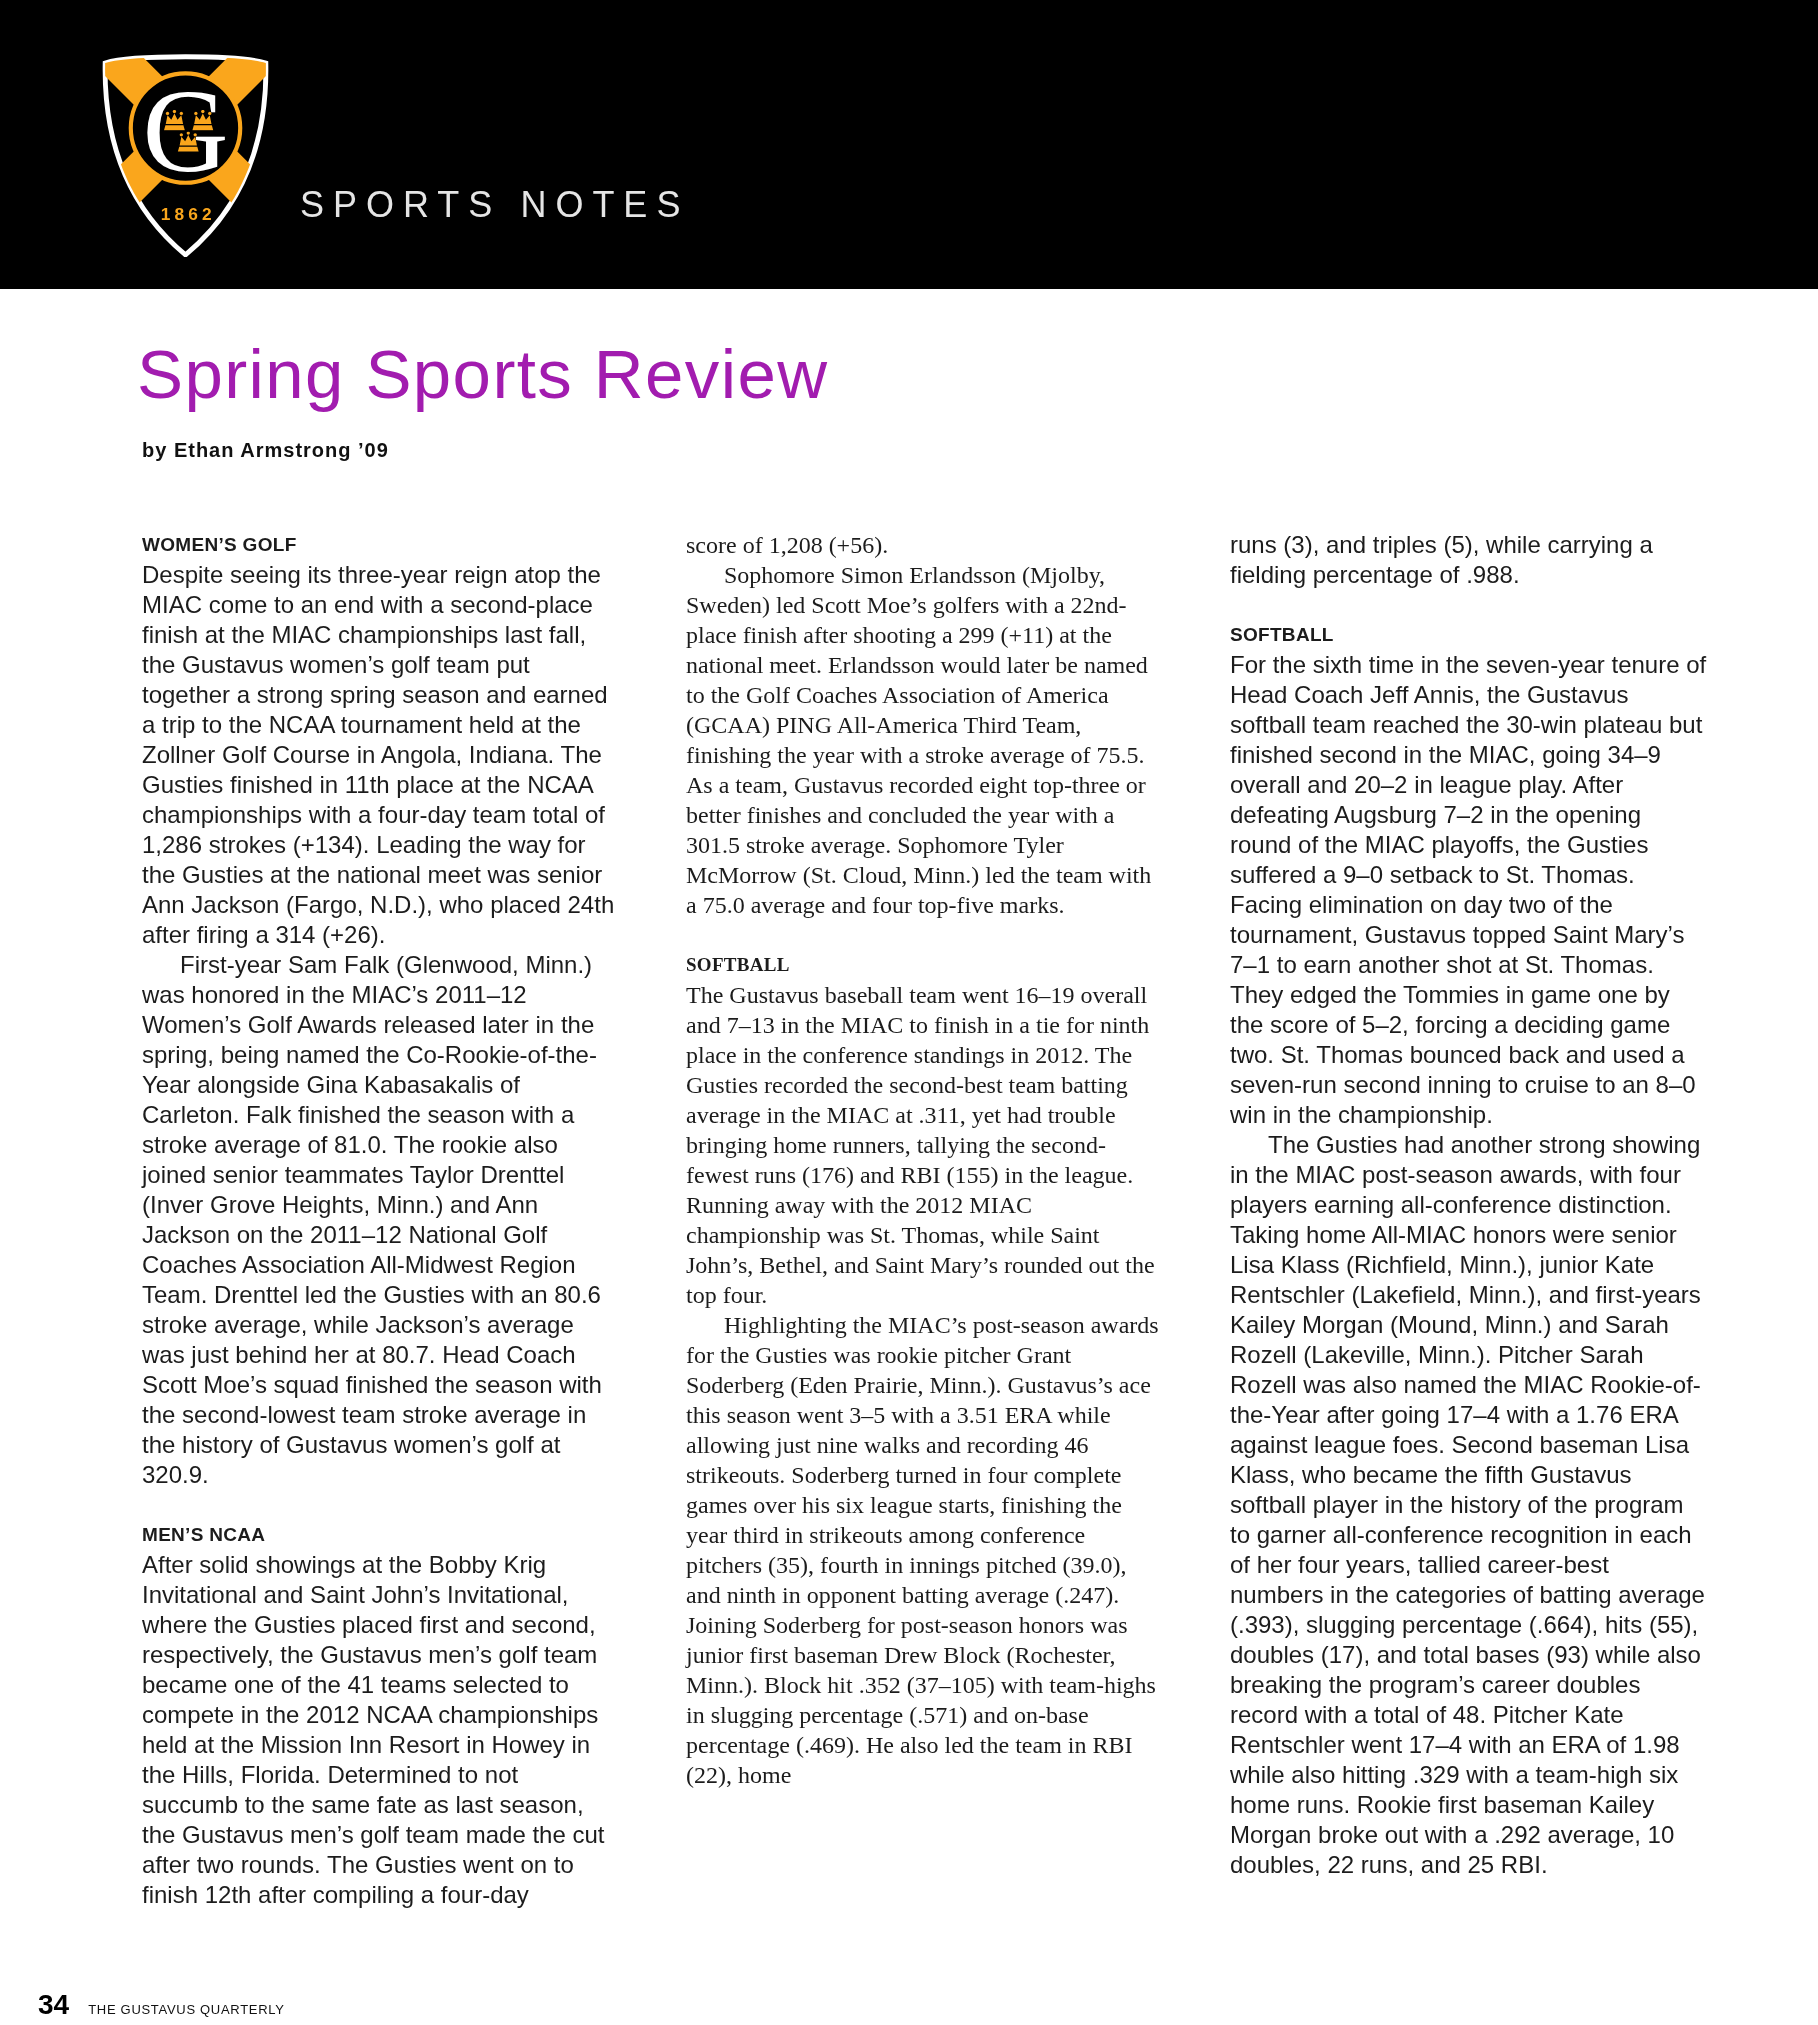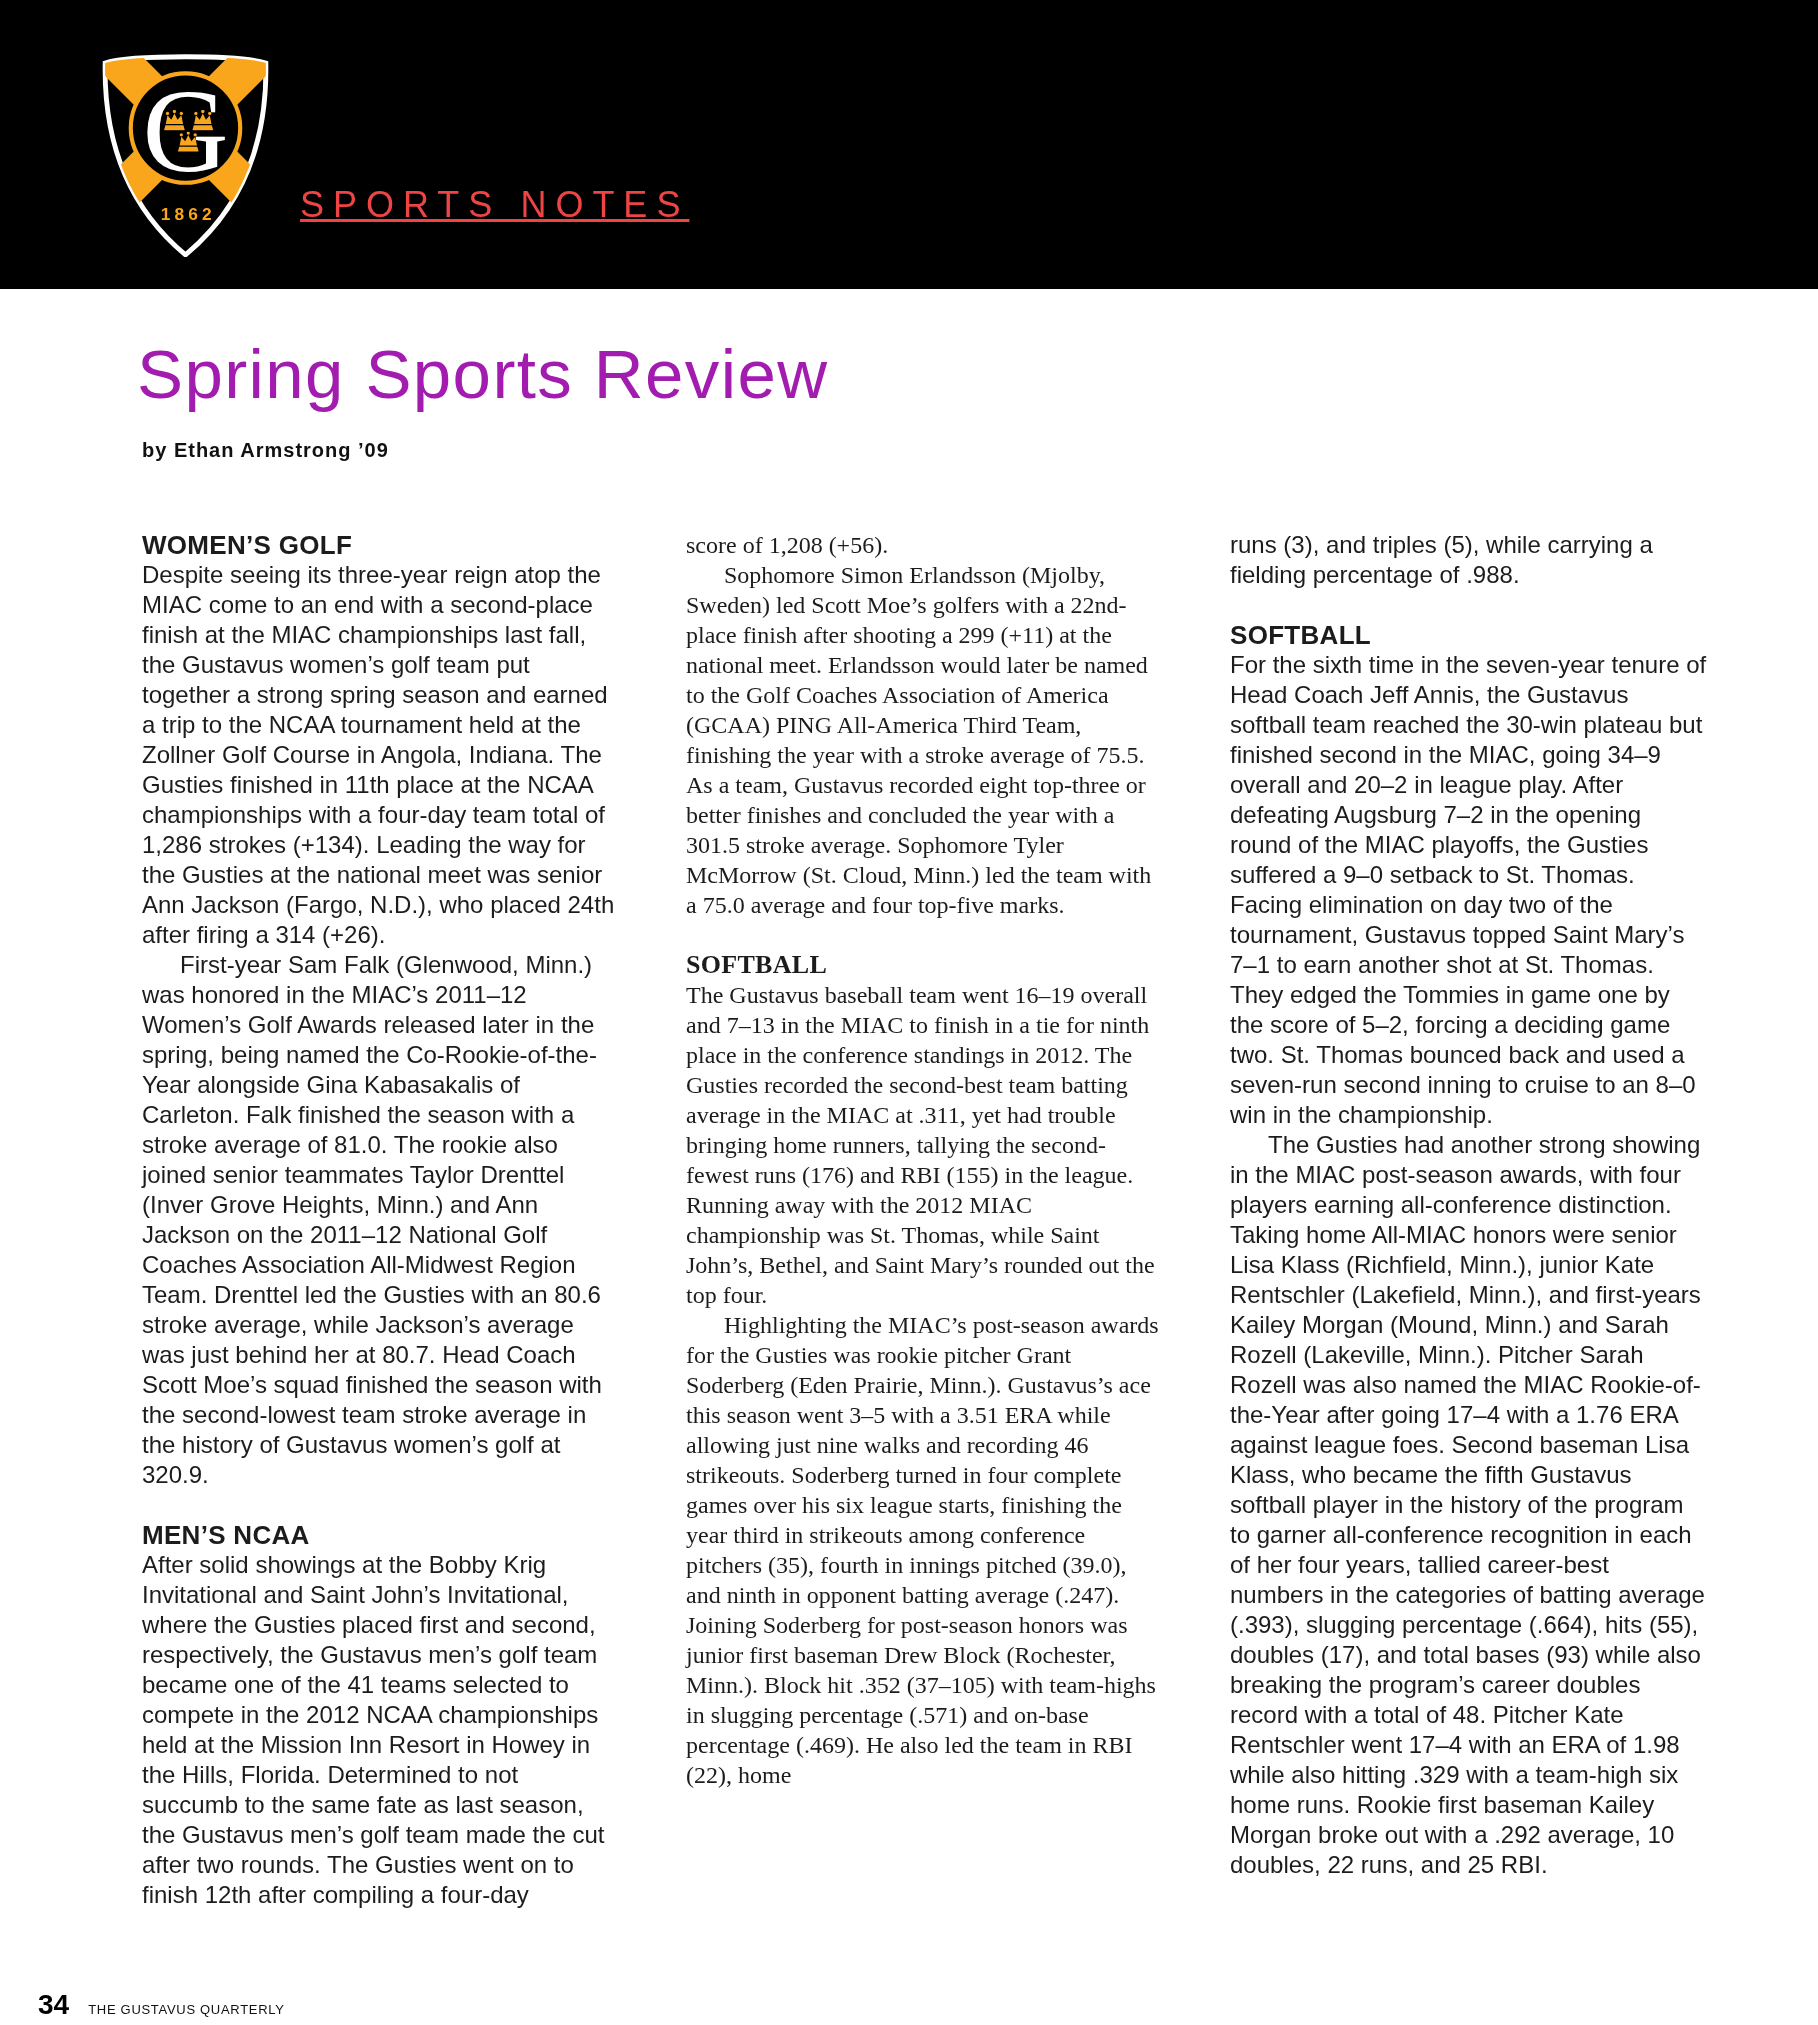--- a/index.html
+++ b/index.html
@@ -12,23 +12,22 @@
     width:1819px;height:2025px;position:relative;overflow:hidden;
     font-family:"Liberation Sans", sans-serif;color:var(--ink);
   }
   
   .header-bar{
     position:absolute;left:0;top:0;width:1819px;height:289px;background:#000;
   }
   .shield-wrap{position:absolute;left:101px;top:49px;width:169px;height:208px;}
   .sports-notes{
     position:absolute;left:300px;top:187px;
-    font-size:36px;font-weight:300;letter-spacing:9px;color:#ef4444;line-height:1;
+    font-size:36px;font-weight:300;letter-spacing:9px;color:#e5e5e5;line-height:1;
     white-space:nowrap;
-    text-decoration:underline;
   }
   
   .page-title{
     position:absolute;left:137px;top:337px;
     font-size:69px;font-weight:300;line-height:1.1;color:#a21caf;
     letter-spacing:1.4px;white-space:nowrap;
   }
   .byline{
     position:absolute;left:142px;top:439px;
     font-size:20px;font-weight:700;letter-spacing:1px;color:#111;
@@ -37,21 +36,21 @@
   
   .col{
     position:absolute;top:530px;width:478px;
     font-size:24px;line-height:30px;color:#1c1c1c;
     text-align:left;
   }
   .col-1{left:142px;}
   .col-2{left:686px;font-family:Liberation Serif, serif;}
   .col-3{left:1230px;}
   .sec-heading{
-    font-size:26px;line-height:30px;font-weight:700;letter-spacing:0.3px;
+    font-size:19px;line-height:30px;font-weight:700;letter-spacing:0.3px;
     margin:30px 0 0 0;
   }
   .col > :first-child{margin-top:0;}
   .para{margin:0;}
   .para.indent{text-indent:38px;}
   
   .footer{
     position:absolute;left:38px;top:1991px;
     display:flex;align-items:baseline;gap:19px;
   }

